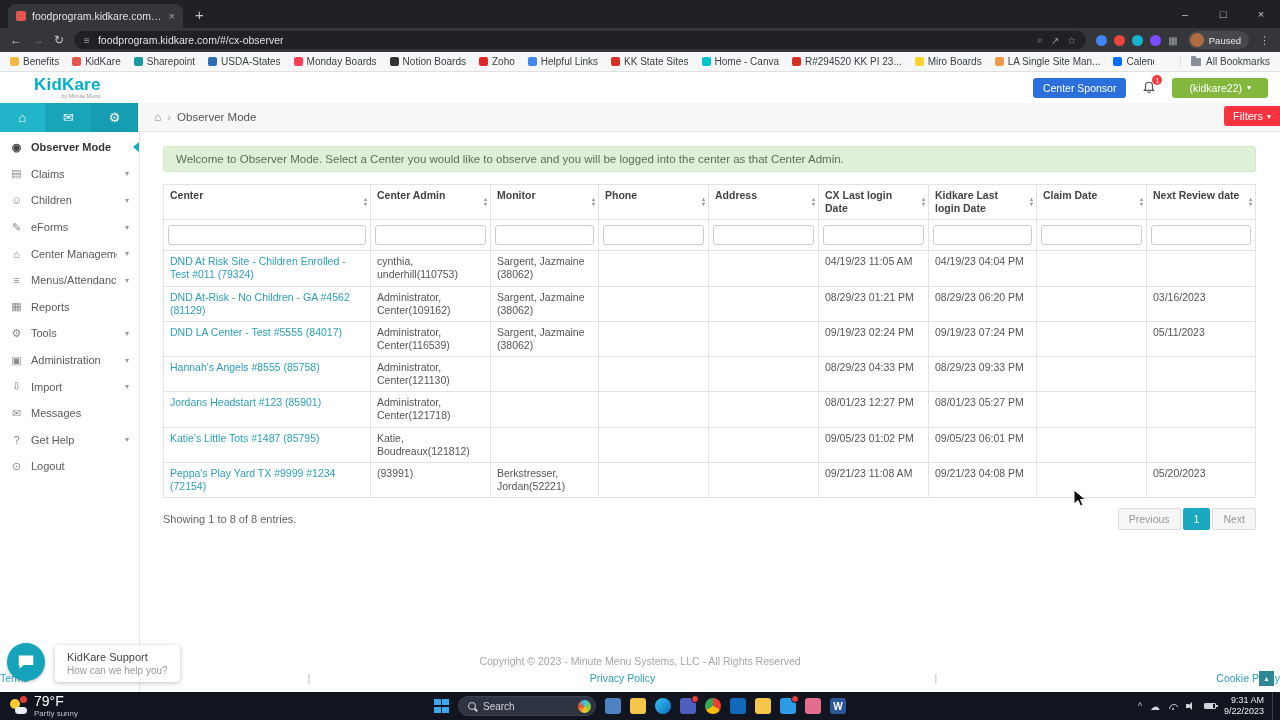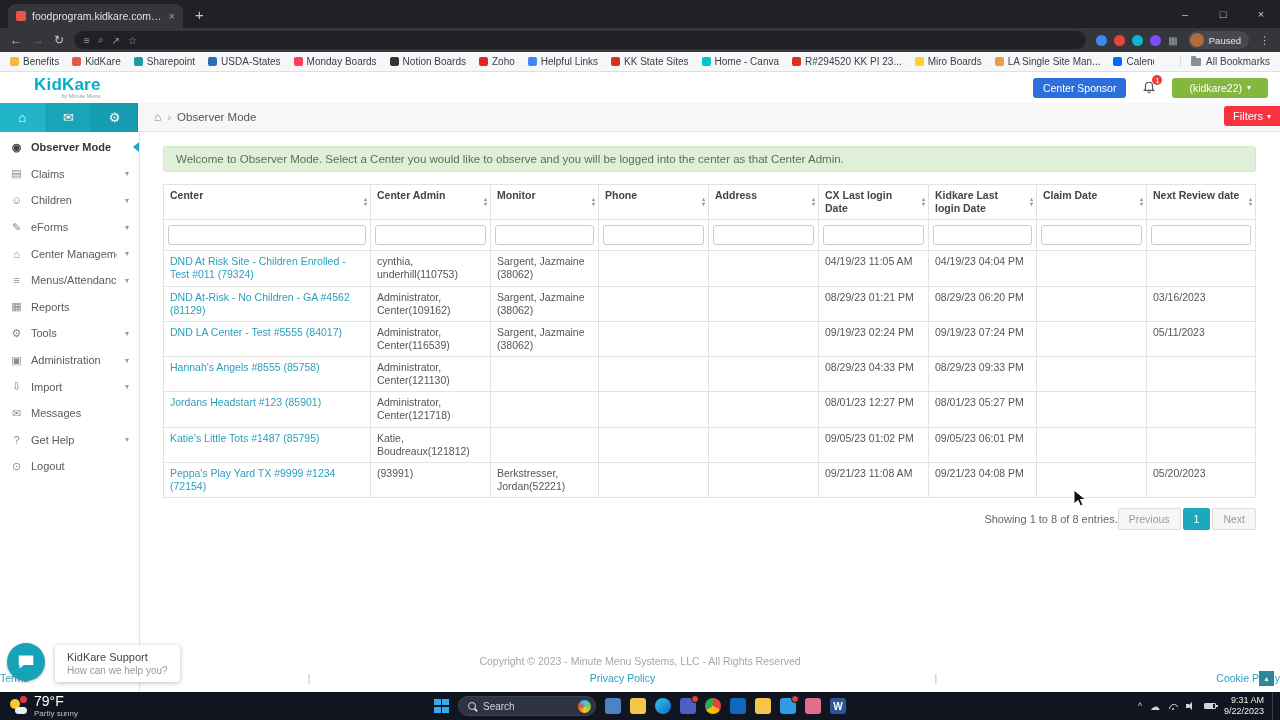--- a/index.html
+++ b/index.html
@@ -75,21 +75,21 @@
   .alert-success{background:#dff0d8;border:1px solid #d6e9c6;color:#5b7052;font-size:11.5px;padding:6px 12px;border-radius:3px;margin-bottom:12px}
 
   
   table.centers{width:100%;border-collapse:collapse;table-layout:fixed;font-size:10.5px;color:#555}
   table.centers th,table.centers td{border:1px solid #e3e3e3;padding:4px 6px;text-align:left;vertical-align:top;line-height:1.25}
   table.centers th{font-size:10.5px;font-weight:700;color:#444;position:relative;padding-right:15px;white-space:normal}
   .sort{position:absolute;right:3px;top:50%;transform:translateY(-50%);display:flex;flex-direction:column;line-height:5px;font-size:6px;color:#999}
   .filter-cell{padding:5px 4px !important}
   .filter-input{width:100%;height:20px;border:1px solid #ccc;border-radius:3px;padding:0 4px;font-size:10px;font-family:inherit;background:#fff}
   table.centers td a{color:#2b9fbc;text-decoration:none}
-  .table-footer{display:flex;align-items:center;justify-content:flex-end;margin-top:10px;font-size:11px;color:#666}
+  .table-footer{display:flex;align-items:center;justify-content:space-between;margin-top:10px;font-size:11px;color:#666}
   .pagination{display:flex;gap:2px}
   .page-btn{border:1px solid #ddd;background:#f6f6f6;color:#999;font-size:10.5px;padding:4px 10px;border-radius:2px;font-family:inherit}
   .page-btn.active{background:#1aa9be;border-color:#1aa9be;color:#fff}
 
   
   .site-footer{position:absolute;left:0;right:0;bottom:8px;text-align:center;font-size:10.5px;color:#a6a6a6;pointer-events:none}
   .footer-links{margin-top:5px;display:flex;justify-content:space-between;gap:7px;align-items:center;pointer-events:auto}
   .footer-links a{color:#2b9fbc;text-decoration:none;font-size:10.5px}
   .footer-sep{color:#bbb}
   .chat-widget{position:absolute;left:7px;bottom:10px;display:flex;align-items:flex-start;gap:10px;z-index:5}
@@ -155,20 +155,21 @@
       <span class="win-btn">×</span>
     </div>
   </div>
 
   <div class="addr-bar">
     <span class="nav-ico">←</span>
     <span class="nav-ico dim">→</span>
     <span class="nav-ico">↻</span>
     <div class="url-pill">
       <span class="pill-ico">≡</span>
+      <span class="url-text">foodprogram.kidkare.com/#/cx-observer</span>
       <span class="pill-ico">⌕</span>
       <span class="pill-ico">↗</span>
       <span class="pill-ico">☆</span>
     </div>
     <div class="ext-cluster">
       <span class="ext-dot" style="background:#4285f4"></span>
       <span class="ext-dot" style="background:#e8453c"></span>
       <span class="ext-dot" style="background:#12b5cb"></span>
       <span class="ext-dot" style="background:#7c4dff"></span>
       <span class="ext-grid">▦</span>

